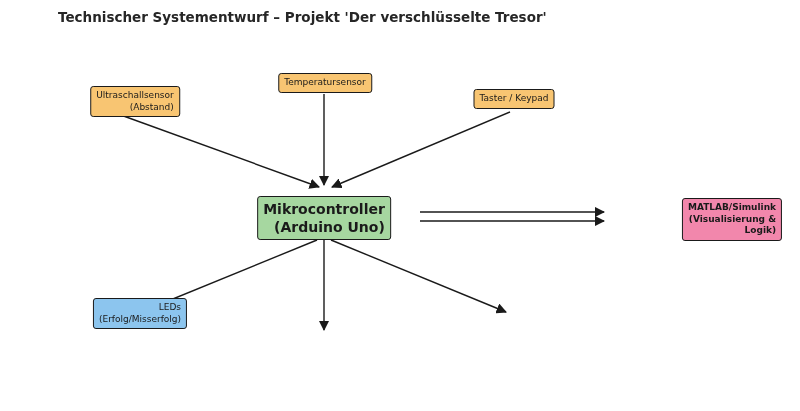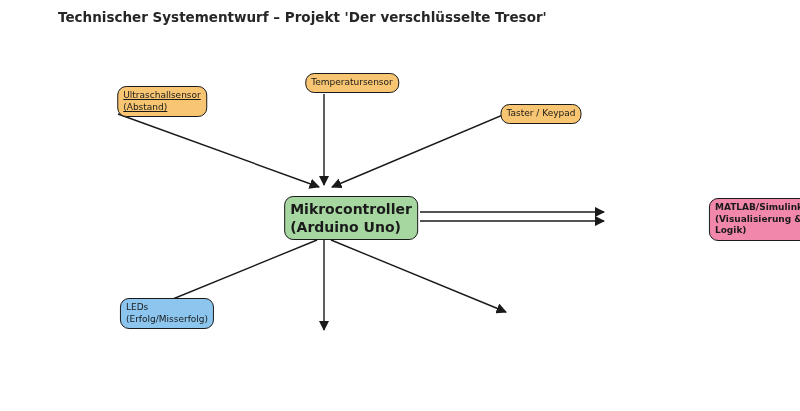--- a/index.html
+++ b/index.html
@@ -28,28 +28,27 @@
   svg.arrows line {
     stroke: var(--arrow, #1a1a1a);
     stroke-width: 1.4;
   }
   svg.arrows .arrowhead { fill: var(--arrow, #1a1a1a); }
   .node {
     position: absolute;
     transform: translateX(-50%);
     box-sizing: border-box;
     border: 1.3px solid var(--border, #1a1a1a);
-    border-radius: 9px;
+    border-radius: 3px;
     padding: 3px 5px;
     font-size: 9px;
     line-height: 1.3;
     color: #1a1a1a;
-    text-align: left;
+    text-align: right;
     white-space: pre-line;
-    margin-left: 27px;
   }
   .node.sensor     { background: var(--sensor, #f8c572); }
   .node.controller { background: var(--controller, #a6d7a0); font-weight: bold; font-size: 14px; }
   .node.actuator   { background: var(--actuator, #8cc5ee); }
   .node.external   { background: var(--external, #f287ac); font-weight: bold; }
 </style>
 </head>
 <body>
 
 <div class="canvas">
@@ -65,26 +64,26 @@
     <line x1="118" y1="114" x2="319" y2="187" marker-end="url(#arrow)"></line>
     <line x1="324" y1="94" x2="324" y2="185" marker-end="url(#arrow)"></line>
     <line x1="510" y1="112" x2="332" y2="187" marker-end="url(#arrow)"></line>
     <line x1="317" y1="240" x2="141" y2="312" marker-end="url(#arrow)"></line>
     <line x1="324" y1="240" x2="324" y2="330" marker-end="url(#arrow)"></line>
     <line x1="331" y1="240" x2="506" y2="312" marker-end="url(#arrow)"></line>
     <line x1="420" y1="212" x2="604" y2="212" marker-end="url(#arrow)"></line>
     <line x1="420" y1="221" x2="604" y2="221" marker-end="url(#arrow)"></line>
   </svg>
 
-  <div class="node sensor" style="left:135px; top:86px;text-decoration:underline;">Ultraschallsensor
+  <div class="node sensor" style="left:135px; top:86px;">Ultraschallsensor
 (Abstand)</div>
 
   <div class="node sensor" style="left:325px; top:73px;">Temperatursensor</div>
 
-  <div class="node sensor" style="left:514px; top:104px;">Taster / Keypad</div>
+  <div class="node sensor" style="left:514px; top:89px;">Taster / Keypad</div>
 
   <div class="node controller" style="left:324px; top:196px;">Mikrocontroller
 (Arduino Uno)</div>
 
   <div class="node external" style="left:732px; top:198px;">MATLAB/Simulink
 (Visualisierung &amp; Logik)</div>
 
   <div class="node actuator" style="left:140px; top:298px;">LEDs
 (Erfolg/Misserfolg)</div>
 

